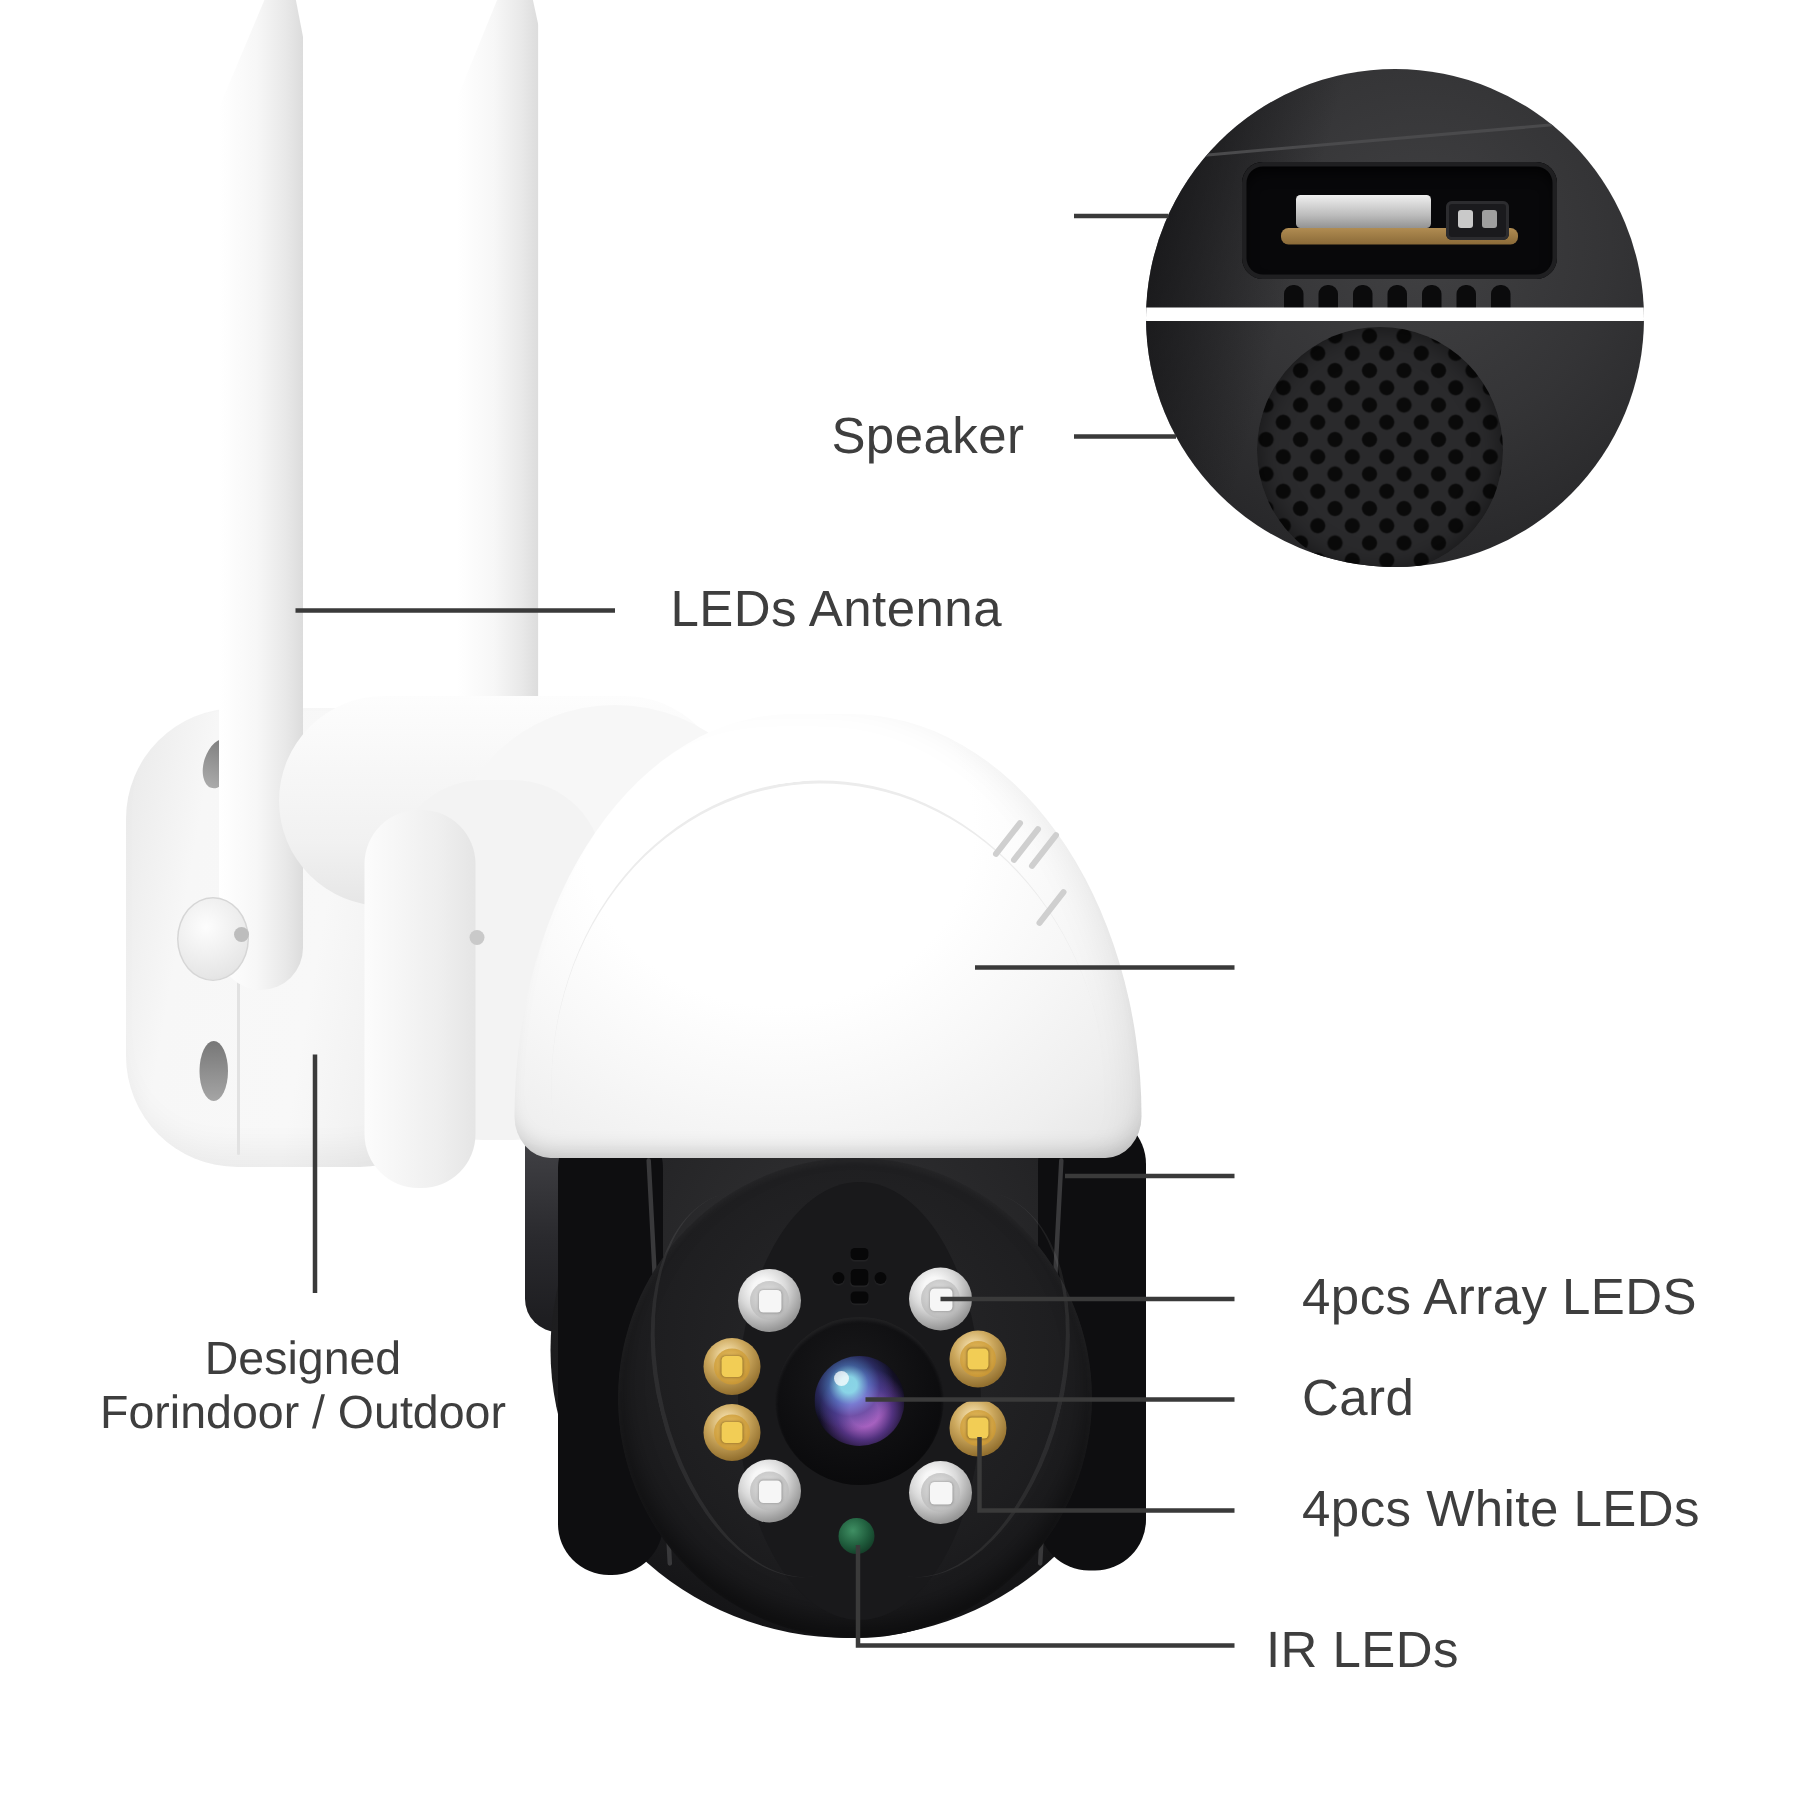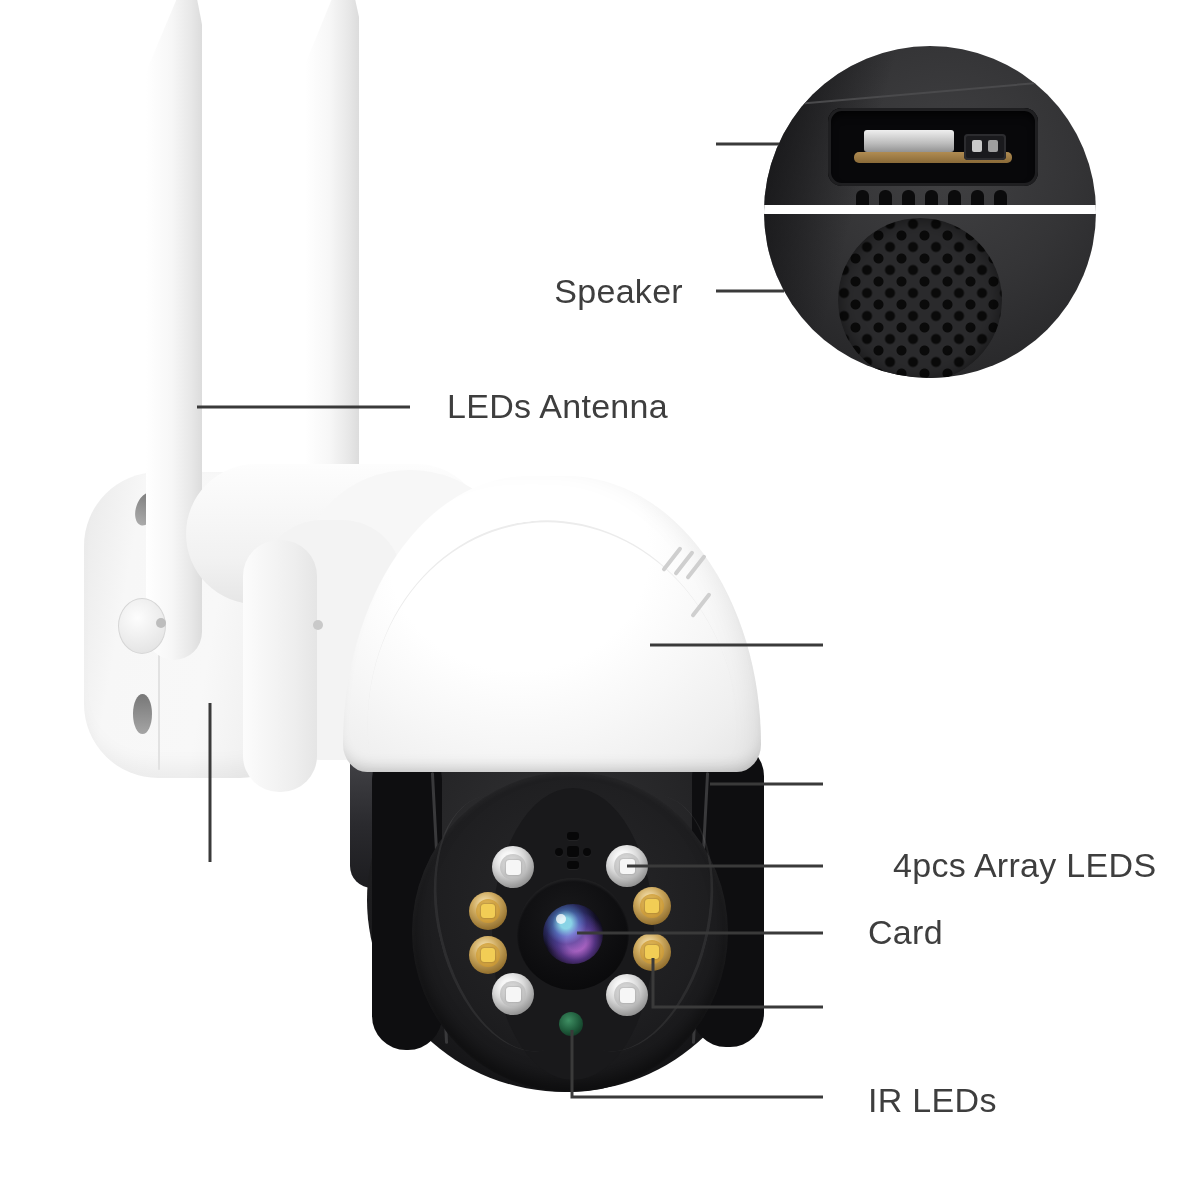--- a/index.html
+++ b/index.html
@@ -197,17 +197,22 @@
       <path d="M627 866 H823"></path>
       <path d="M577 933 H823"></path>
       <path d="M653 958 V1007 H823"></path>
       <path d="M572 1030 V1097 H823"></path>
       <path d="M210 703 V862"></path>
     </g>
   </svg>
 
   <div class="lbl lbl-r" style="right:517px;top:271px;">Speaker</div>
   <div class="lbl" style="left:447px;top:386px;">LEDs Antenna</div>
-  <div class="lbl" style="left:893px;top:845px;">4pcs Array LEDS</div>
+  <div class="lbl" style="left:868px;top:845px;">4pcs Array LEDS</div>
   <div class="lbl" style="left:868px;top:912px;">Card</div>
-  <div class="lbl" style="left:868px;top:1080px;">IR LEDs</div>
+  <div class="lbl" style="left:868px;top:986px;">4pcs White LEDs</div>
+  <div class="lbl" style="left:844px;top:1080px;">IR LEDs</div>
+  <div class="note" style="left:26px;top:888px;width:352px;">
+    <div>Designed</div>
+    <div>Forindoor / Outdoor</div>
+  </div>
 
 </div>
 
 </body></html>

